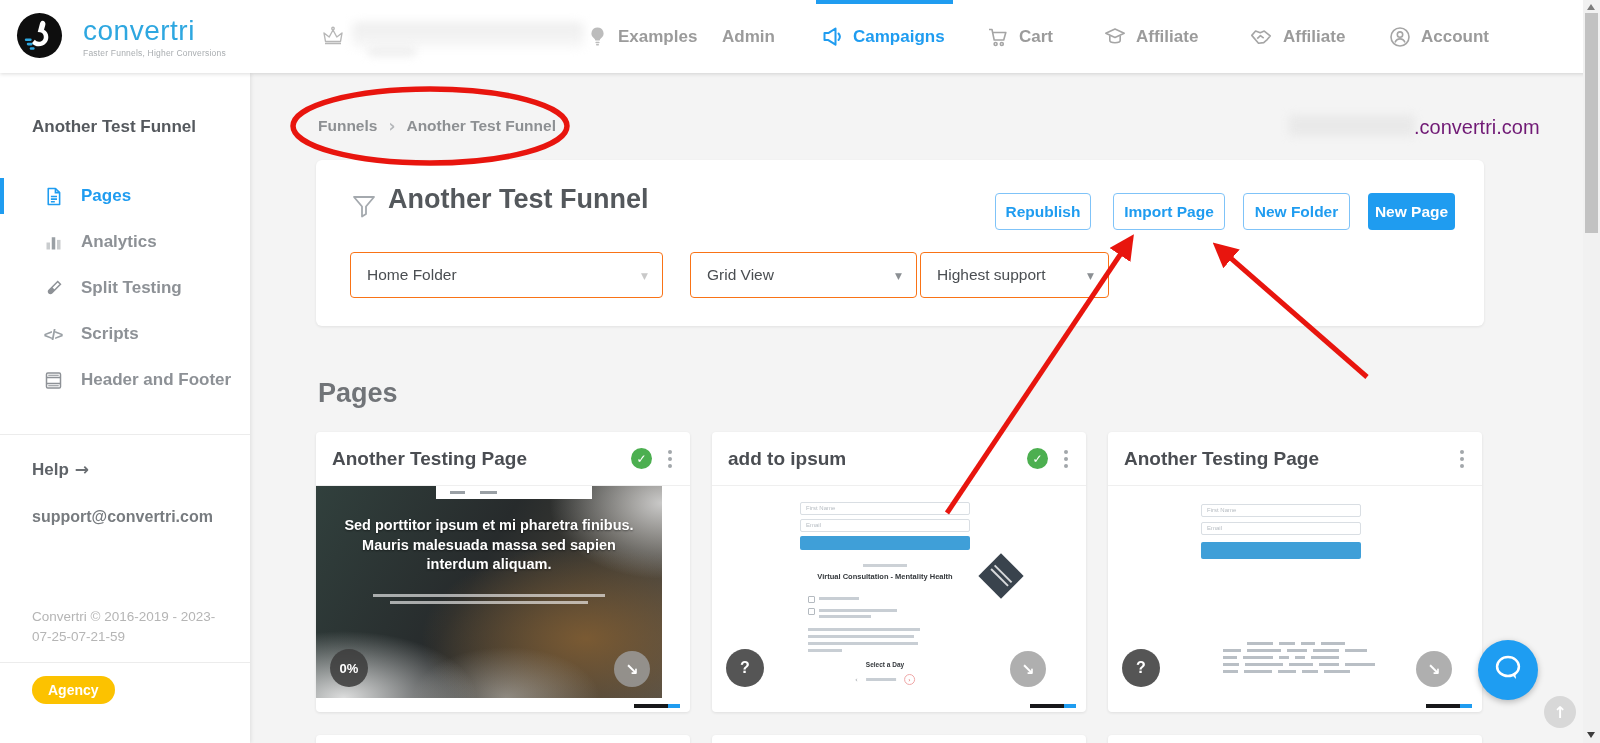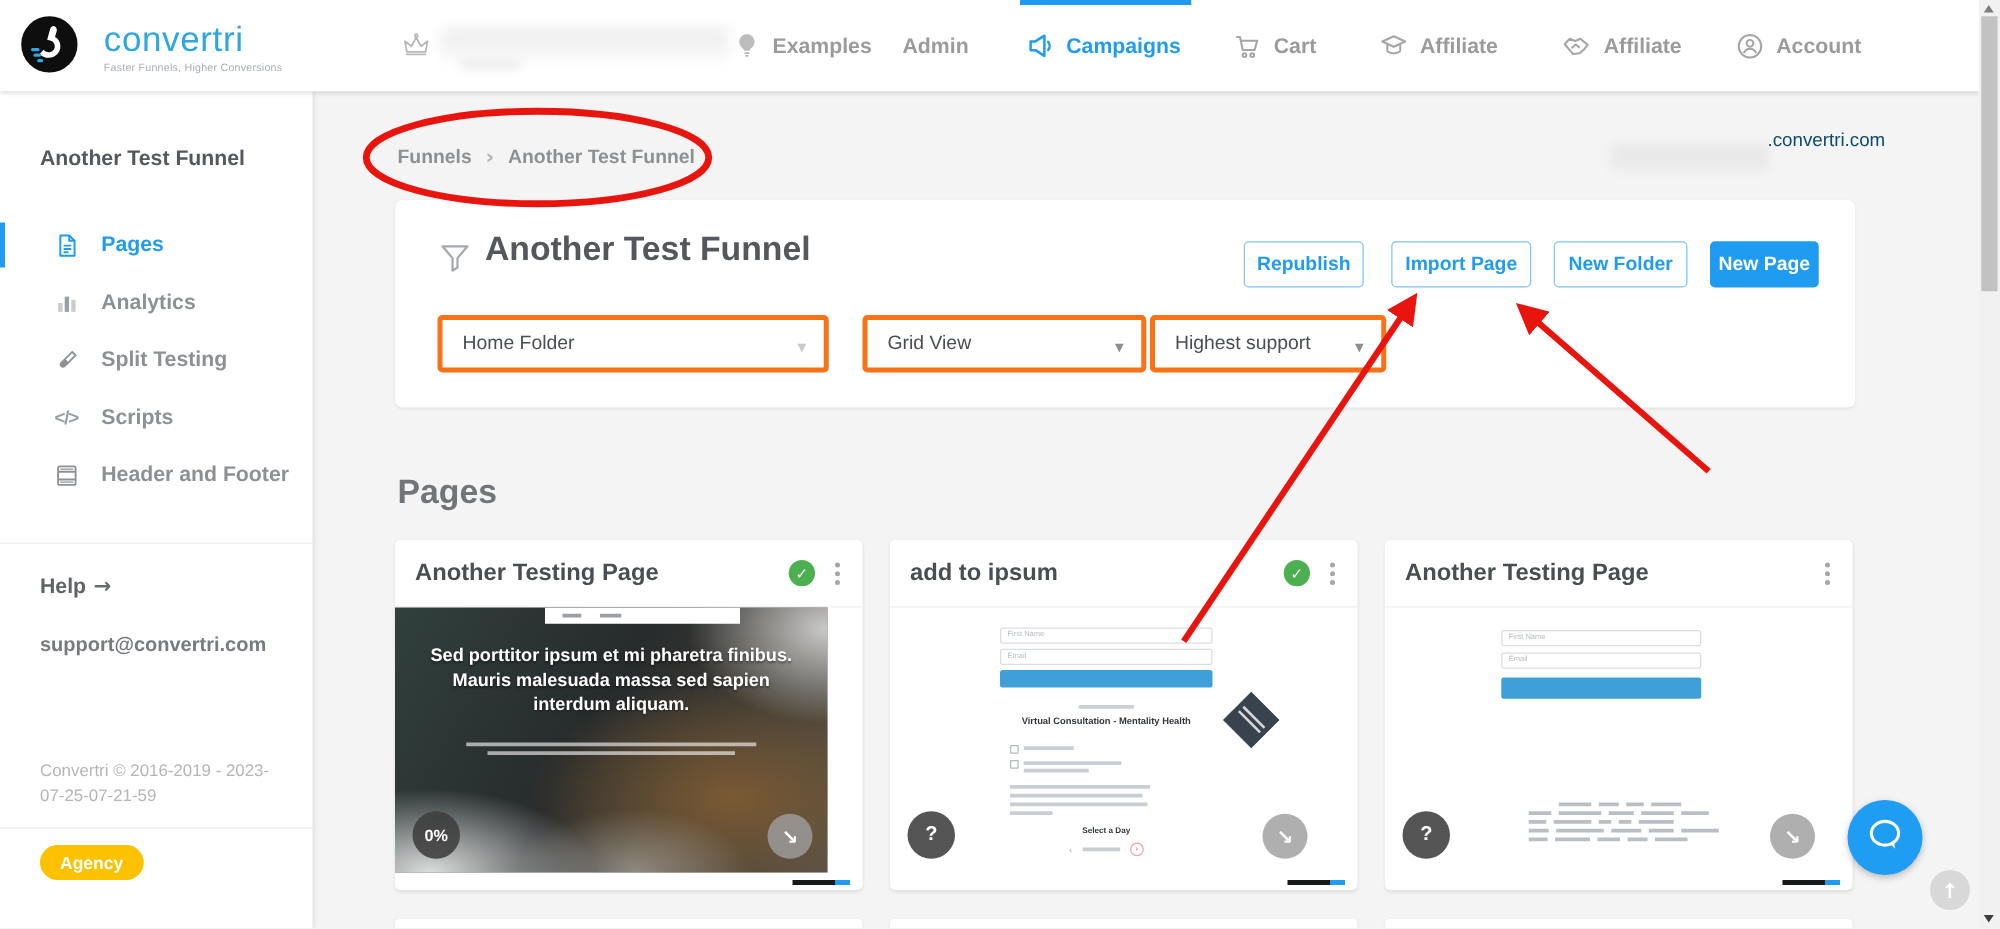--- a/index.html
+++ b/index.html
@@ -52,36 +52,36 @@
   .agency{position:absolute;left:32px;top:603px;background:#fcc200;color:#fff;font-size:14px;font-weight:700;
           padding:6px 16px;border-radius:15px;cursor:pointer;}
 
   
   .breadcrumb{position:absolute;left:318px;top:116px;display:flex;gap:11px;align-items:center;
               font-size:15.5px;font-weight:600;color:#8d9093;z-index:5;}
   .bc-sep{color:#b3b6b9;font-family:"DejaVu Sans",sans-serif;font-size:17px;}
   .bc-link{cursor:pointer;}
   .blur-domain{position:absolute;left:1289px;top:115px;width:126px;height:21px;border-radius:4px;
                background:#e9e9e9;filter:blur(4px);z-index:4;}
-  .domain{position:absolute;left:1414px;top:104px;font-size:15px;color:#0c4a6e;z-index:5;cursor:pointer;}
+  .domain{position:absolute;left:1414px;top:116px;font-size:20px;color:#701a75;z-index:5;cursor:pointer;}
 
   
   .panel{position:absolute;left:316px;top:160px;width:1168px;height:166px;background:#fff;border-radius:6px;
          box-shadow:0 1px 3px rgba(0,0,0,.08);z-index:3;}
   .panel-funnel-icon{position:absolute;left:34px;top:32px;width:28px;height:28px;}
   .panel-title{position:absolute;left:72px;top:24px;font-size:27px;font-weight:700;color:#54585c;}
   .btn{position:absolute;top:33px;height:37px;border-radius:4px;font-size:15.5px;font-weight:700;
        display:flex;align-items:center;justify-content:center;box-sizing:border-box;cursor:pointer;}
   .btn-outline{border:1px solid #7fc3f8;color:#1f9cf0;background:#fff;}
   .btn-solid{background:#1f9cf0;color:#fff;}
   .btn-republish{left:679px;width:96px;}
   .btn-import{left:797px;width:112px;}
   .btn-newfolder{left:927px;width:107px;}
   .btn-newpage{left:1052px;width:87px;}
-  .select{position:absolute;top:92px;height:46px;background:#fff;border:4px solid #f97316;border-radius:4px;
+  .select{position:absolute;top:92px;height:46px;background:#fff;border:1px solid #f97316;border-radius:4px;
           box-sizing:border-box;display:flex;align-items:center;padding-left:16px;font-size:15.5px;
           color:#4a4e52;cursor:pointer;}
   .select .caret{position:absolute;right:14px;top:18px;font-size:9px;color:#8b8f93;font-family:"DejaVu Sans",sans-serif;}
   .select .caret.light{color:#c9c9c9;}
   .sel-folder{left:34px;width:313px;}
   .sel-view{left:374px;width:227px;}
   .sel-sort{left:604px;width:189px;}
 
   
   .pages-heading{position:absolute;left:318px;top:378px;font-size:27px;font-weight:700;color:#717478;z-index:3;}

